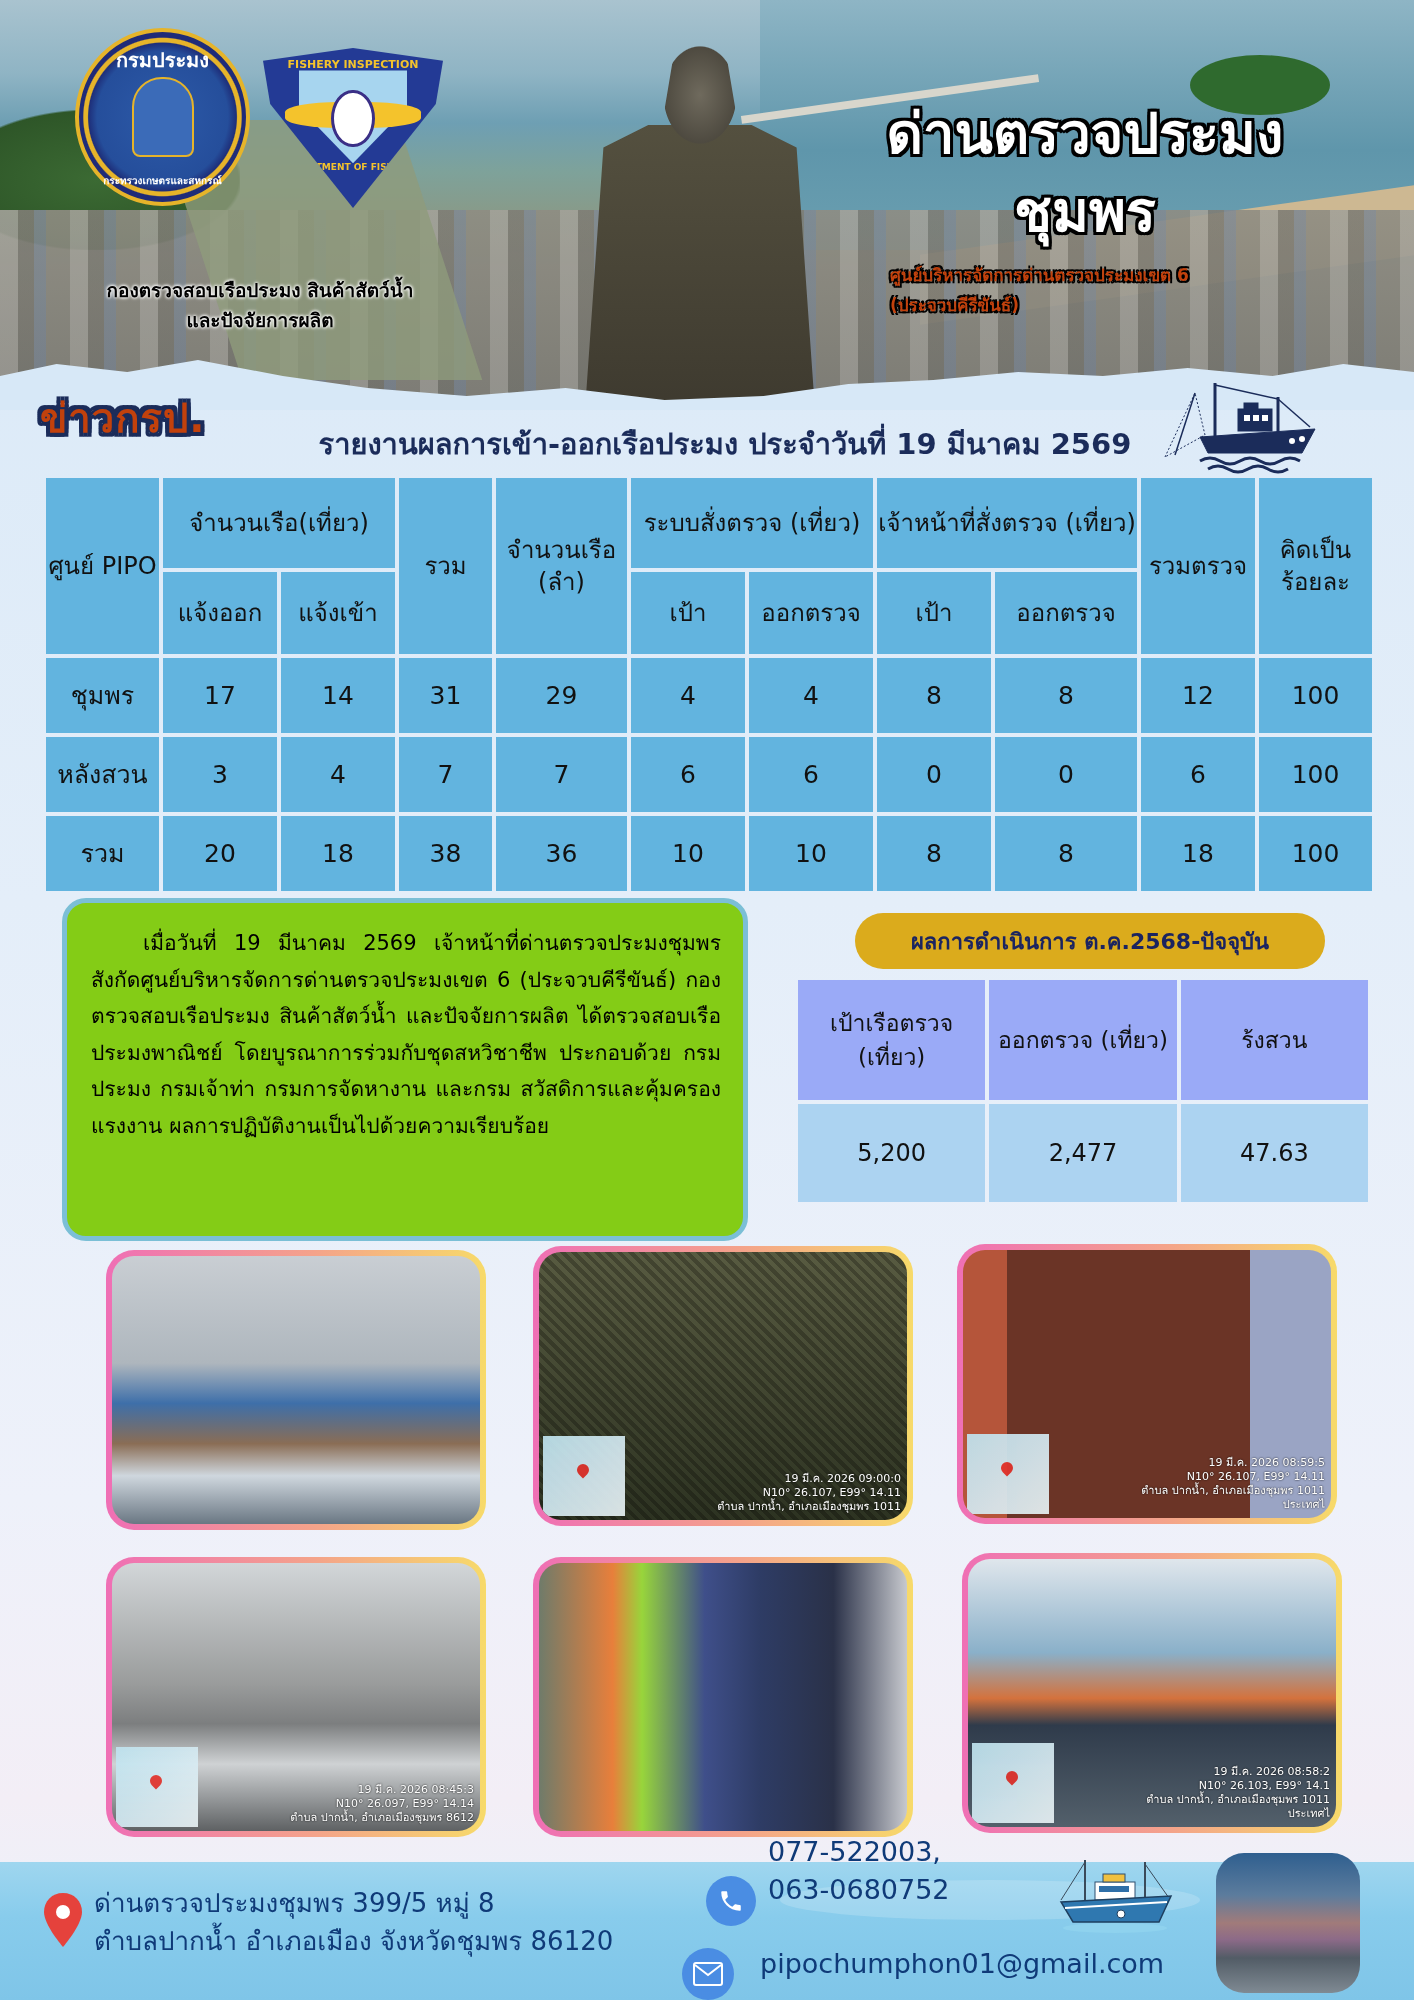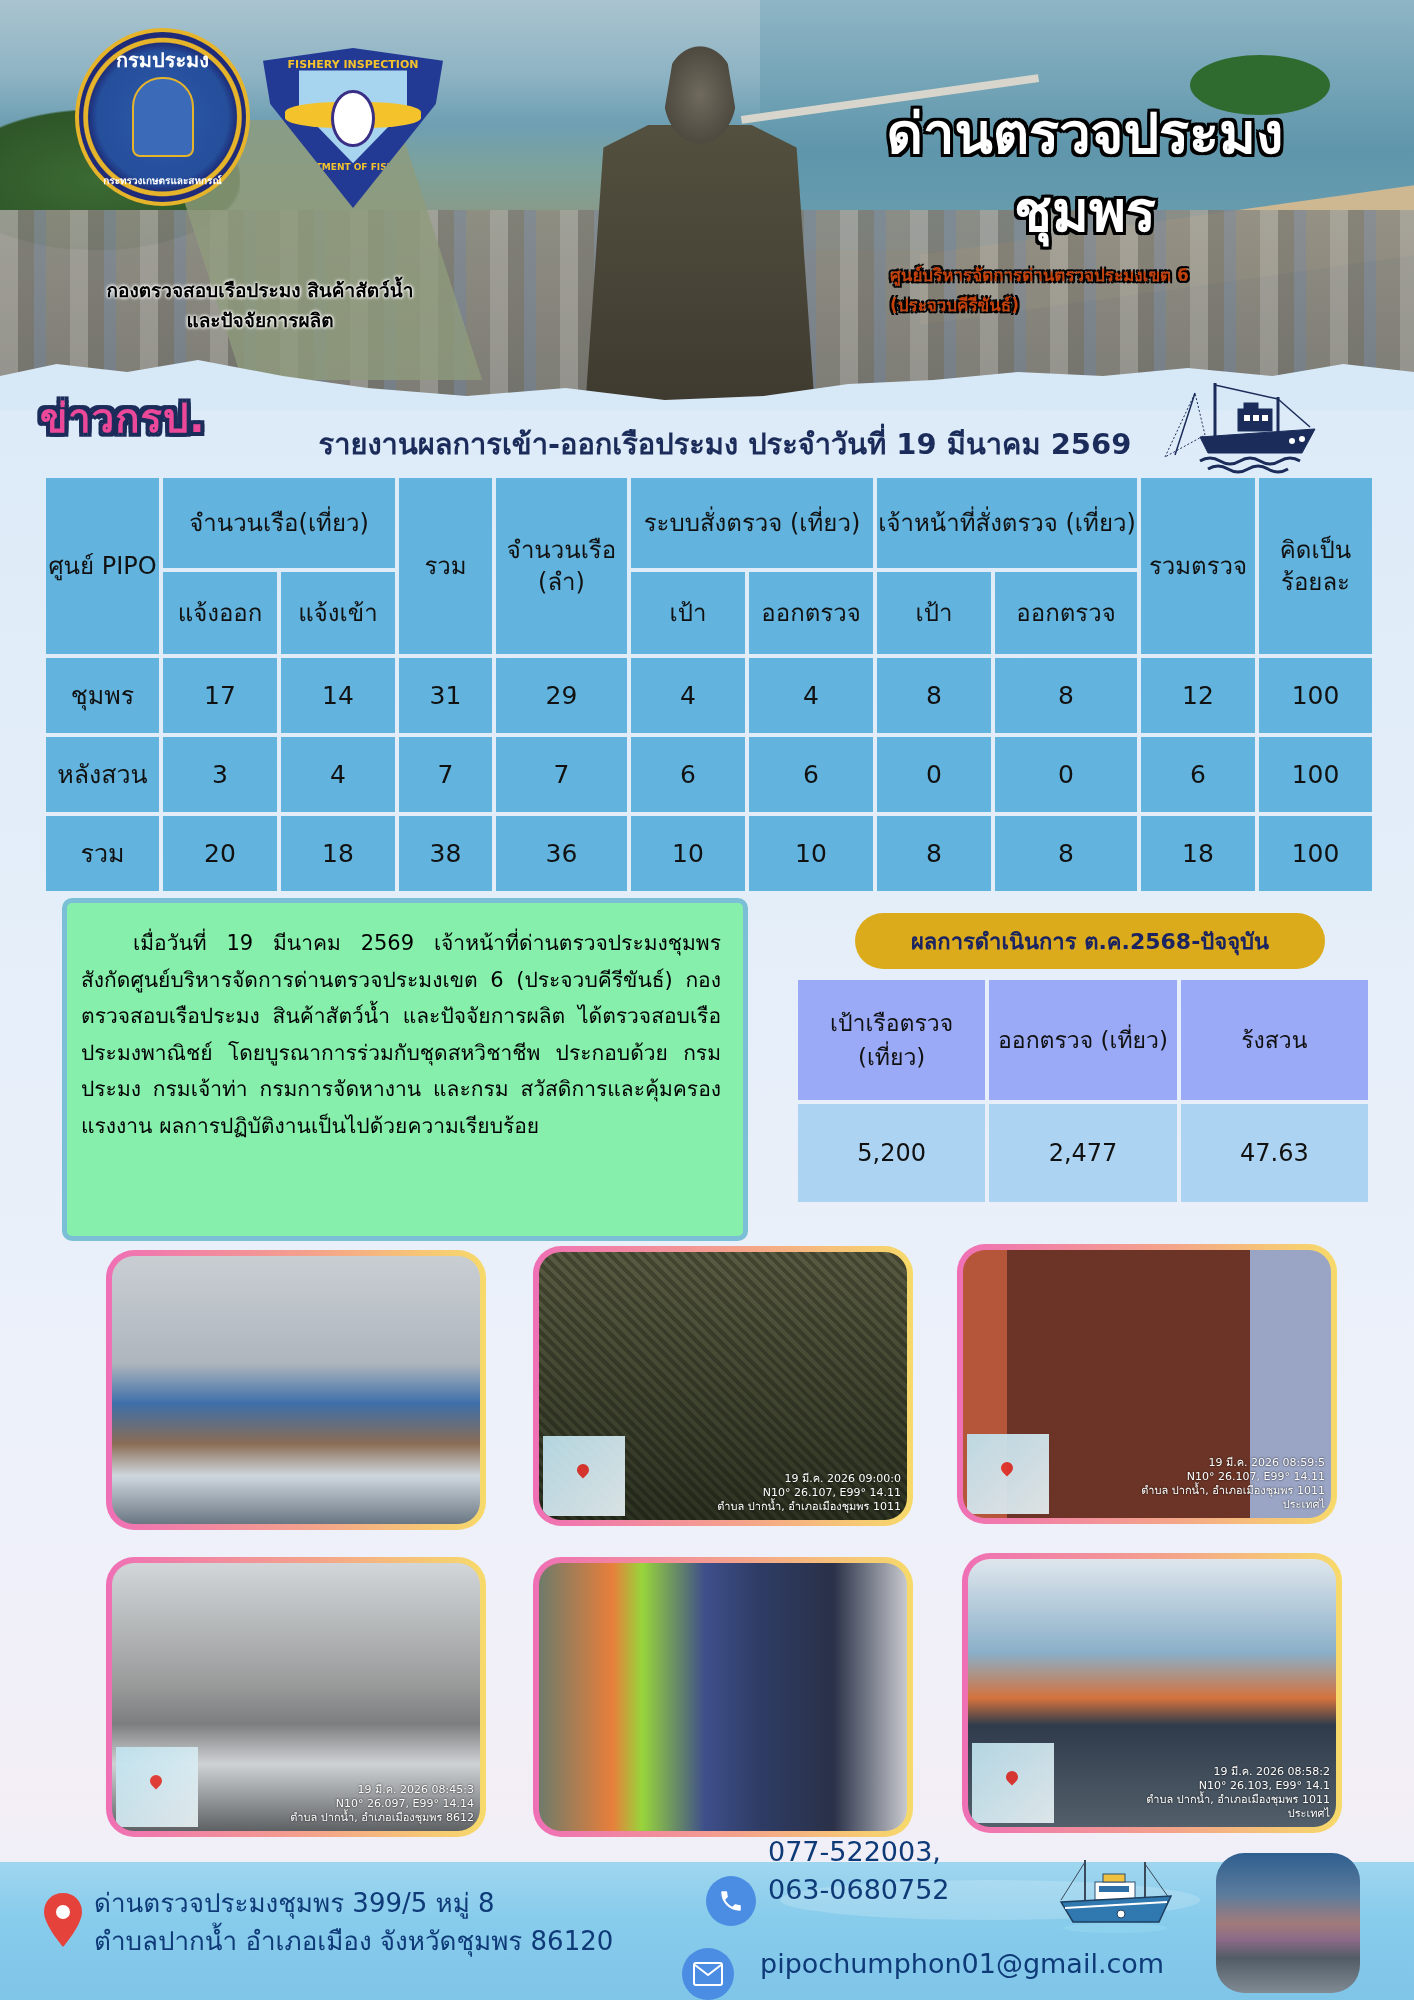--- a/index.html
+++ b/index.html
@@ -51,35 +51,35 @@
   .logo2 .t2{position:absolute;bottom:36px;width:100%;text-align:center;color:#f4c32c;font-weight:bold;font-size:9px;}
 
   .hero-caption{position:absolute;left:60px;top:275px;width:400px;text-align:center;color:#000;font-weight:bold;font-size:19px;line-height:30px;
     text-shadow:0 0 3px #fff,0 0 3px #fff,0 0 4px #fff;}
   .hero-title{position:absolute;left:840px;top:95px;width:490px;text-align:center;color:#fff;font-weight:bold;font-size:56px;line-height:78px;
     text-shadow:-3px -3px 0 #000,3px -3px 0 #000,-3px 3px 0 #000,3px 3px 0 #000,0 3px 0 #000,3px 0 0 #000,-3px 0 0 #000,0 -3px 0 #000;}
   .hero-sub{position:absolute;left:890px;top:260px;width:440px;color:#c2410c;font-weight:bold;font-size:17px;line-height:30px;
     text-shadow:-2px -2px 0 #000,2px -2px 0 #000,-2px 2px 0 #000,2px 2px 0 #000;}
 
   
-  .news-tag{position:absolute;left:40px;top:393px;color:#ec4899;font-weight:bold;font-size:40px;line-height:50px;letter-spacing:1px;
+  .news-tag{position:absolute;left:40px;top:393px;color:#c2410c;font-weight:bold;font-size:40px;line-height:50px;letter-spacing:1px;
     text-shadow:-4px -4px 0 #1b2c5a,4px -4px 0 #1b2c5a,-4px 4px 0 #1b2c5a,4px 4px 0 #1b2c5a,0 4px 0 #1b2c5a,4px 0 0 #1b2c5a,-4px 0 0 #1b2c5a,0 -4px 0 #1b2c5a;}
   .report-title{position:absolute;left:300px;top:422px;width:850px;text-align:center;color:#1b2c5a;font-weight:bold;font-size:29px;line-height:44px;}
   .boat-icon{position:absolute;left:1160px;top:375px;width:160px;height:100px;}
 
   
   .main-table{position:absolute;left:42px;top:474px;width:1330px;border-collapse:separate;border-spacing:4px;table-layout:fixed;}
   .main-table td,.main-table th{background:#62b4df;color:#111;text-align:center;vertical-align:middle;font-weight:normal;font-size:24px;line-height:32px;}
   .main-table thead th{height:90px;}
   .main-table tbody td{height:75px;font-size:25px;}
   .main-table th.hsub{height:82px;}
 
   
-  .story{position:absolute;left:62px;top:898px;width:686px;height:343px;border:5px solid #7bbfd6;border-radius:10px;background:#86efac;
-    padding:22px 22px 0 14px;font-size:21px;line-height:36.5px;text-align:justify;color:#000;}
+  .story{position:absolute;left:62px;top:898px;width:686px;height:343px;border:5px solid #7bbfd6;border-radius:24px;background:#84cc16;
+    padding:22px 22px 0 24px;font-size:21px;line-height:36.5px;text-align:justify;color:#000;}
   .story .indent{display:inline-block;width:52px;}
 
   
   .summary-pill{position:absolute;left:855px;top:913px;width:470px;height:56px;border-radius:28px;background:#dbab1c;color:#1b2460;font-weight:bold;font-size:22px;
     display:flex;align-items:center;justify-content:center;}
   .summary-table{position:absolute;left:794px;top:976px;width:578px;border-collapse:separate;border-spacing:4px;table-layout:fixed;}
   .summary-table th{background:#9aaaf7;height:120px;font-weight:normal;font-size:23px;line-height:34px;color:#111;}
   .summary-table td{background:#acd3f1;height:98px;font-size:24px;text-align:center;color:#111;}
 
   

